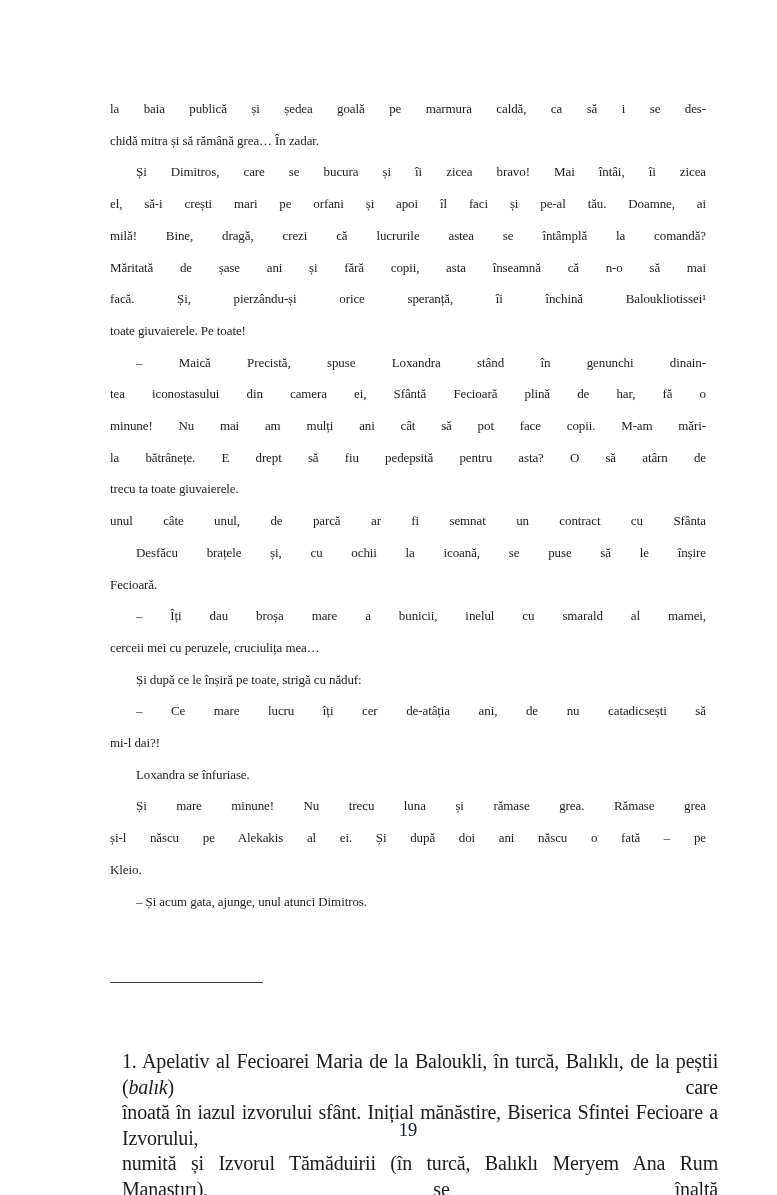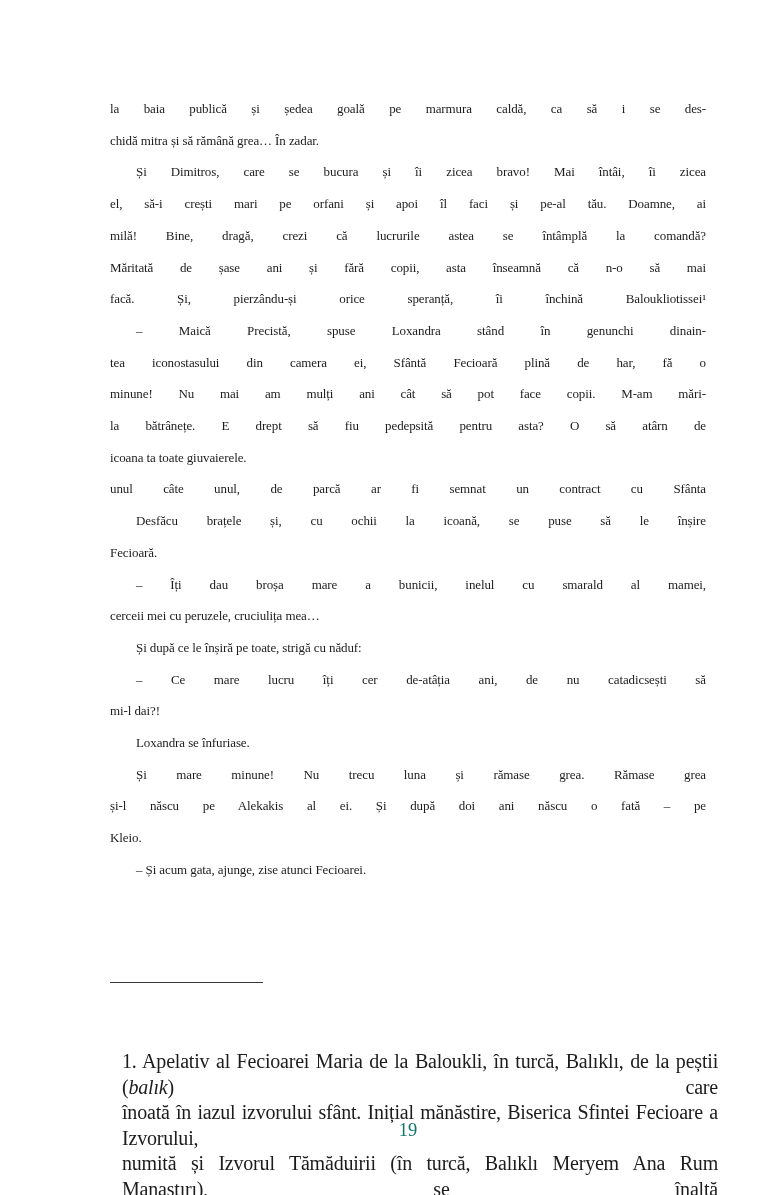--- a/index.html
+++ b/index.html
@@ -65,54 +65,55 @@
   .fline i {
     font-style: italic;
   }
   .page-number {
     position: absolute;
     left: 110px;
     top: 1120px;
     width: 596px;
     text-align: center;
     font-size: 18.5px;
-    color: #0f766e;
+    color: #0f172a;
   }
 </style>
 </head>
 <body>
 
 <div class="page">
 
   <div class="body-text">
       <div class="line">la baia publică și ședea goală pe marmura caldă, ca să i se des-</div>
       <div class="line last">chidă mitra și să rămână grea… În zadar.</div>
       <div class="line ind">Și Dimitros, care se bucura și îi zicea bravo! Mai întâi, îi zicea</div>
       <div class="line">el, să-i crești mari pe orfani și apoi îl faci și pe-al tău. Doamne, ai</div>
       <div class="line">milă! Bine, dragă, crezi că lucrurile astea se întâmplă la comandă?</div>
       <div class="line">Măritată de șase ani și fără copii, asta înseamnă că n-o să mai</div>
       <div class="line">facă. Și, pierzându-și orice speranță, îi închină Baloukliotissei¹</div>
+      <div class="line last">toate giuvaierele. Pe toate!</div>
       <div class="line ind">– Maică Precistă, spuse Loxandra stând în genunchi dinain-</div>
       <div class="line">tea iconostasului din camera ei, Sfântă Fecioară plină de har, fă o</div>
       <div class="line">minune! Nu mai am mulți ani cât să pot face copii. M-am mări-</div>
       <div class="line">la bătrânețe. E drept să fiu pedepsită pentru asta? O să atârn de</div>
-      <div class="line last">icoana ta toate giuvaierele.</div>
+      <div class="line last">trecu ta toate giuvaierele.</div>
       <div class="line">unul câte unul, de parcă ar fi semnat un contract cu Sfânta</div>
       <div class="line ind">Desfăcu brațele și, cu ochii la icoană, se puse să le înșire</div>
       <div class="line last">Fecioară.</div>
       <div class="line ind">– Îți dau broșa mare a bunicii, inelul cu smarald al mamei,</div>
       <div class="line last">cerceii mei cu peruzele, cruciulița mea…</div>
       <div class="line last ind">Și după ce le înșiră pe toate, strigă cu năduf:</div>
       <div class="line ind">– Ce mare lucru îți cer de-atâția ani, de nu catadicsești să</div>
       <div class="line last">mi-l dai?!</div>
       <div class="line last ind">Loxandra se înfuriase.</div>
       <div class="line ind">Și mare minune! Nu trecu luna și rămase grea. Rămase grea</div>
       <div class="line">și-l născu pe Alekakis al ei. Și după doi ani născu o fată – pe</div>
       <div class="line last">Kleio.</div>
-      <div class="line last ind">– Și acum gata, ajunge, zise atunci Fecioarei.</div>
+      <div class="line last ind">– Și acum gata, ajunge, unul atunci Dimitros.</div>
     </div>
 
   <div class="footnote-rule"></div>
 
   <div class="footnote">
       <div class="fline"><span>1. Apelativ al Fecioarei Maria de la Baloukli, în turcă, Balıklı, de la peștii (</span><i>balık</i><span>) care</span></div>
       <div class="fline"><span>înoată în iazul izvorului sfânt. Inițial mănăstire, Biserica Sfintei Fecioare a Izvorului,</span></div>
       <div class="fline"><span>numită și Izvorul Tămăduirii (în turcă, Balıklı Meryem Ana Rum Manastırı), se înalță</span></div>
       <div class="fline last"><span>pe locul vechii biserici construite în vremea lui Iustinian.</span></div>
     </div>

